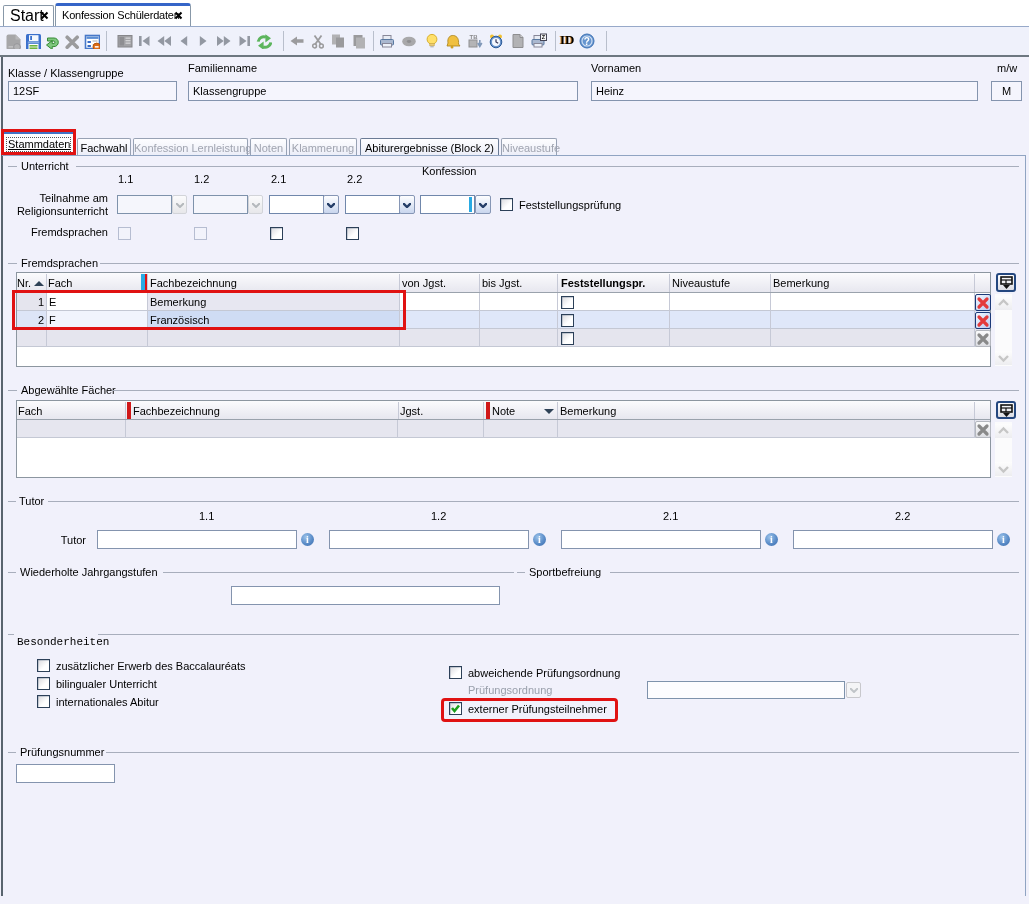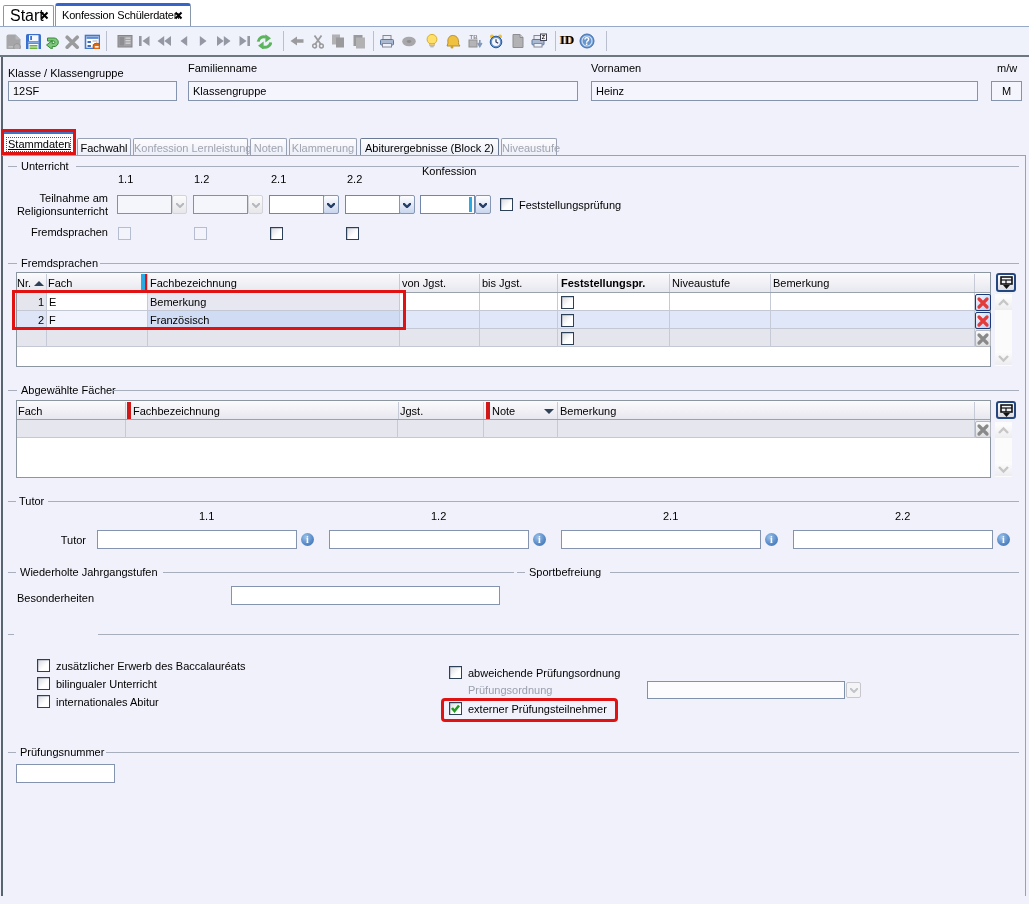--- a/index.html
+++ b/index.html
@@ -425,21 +425,21 @@
     <div class="gline" style="left:8px;top:572px;width:8px;"></div>
     <div class="lbl" style="left:20px;top:567px;">Wiederholte Jahrgangstufen</div>
     <div class="gline" style="left:163px;top:572px;width:351px;"></div>
     <div class="gline" style="left:517px;top:572px;width:8px;"></div>
     <div class="lbl" style="left:529px;top:567px;">Sportbefreiung</div>
     <div class="gline" style="left:610px;top:572px;width:409px;"></div>
     <div class="inp" style="left:231px;top:586px;width:269px;height:19px;"></div>
   </div>
   <div id="besonder">
     <div class="gline" style="left:8px;top:634px;width:6px;"></div>
-    <div class="lbl" style="left:17px;top:593px;">Besonderheiten</div>
+    <div class="lbl" style="left:17px;top:637px;font-family:Liberation Mono, monospace;">Besonderheiten</div>
     <div class="gline" style="left:98px;top:634px;width:921px;"></div>
     <div class="cb" style="left:37px;top:659px;"></div>
     <div class="lbl" style="left:56px;top:661px;">zusätzlicher Erwerb des Baccalauréats</div>
     <div class="cb" style="left:37px;top:677px;"></div>
     <div class="lbl" style="left:56px;top:679px;">bilingualer Unterricht</div>
     <div class="cb" style="left:37px;top:695px;"></div>
     <div class="lbl" style="left:56px;top:697px;">internationales Abitur</div>
     <div class="cb" style="left:449px;top:666px;"></div>
     <div class="lbl" style="left:468px;top:668px;">abweichende Prüfungsordnung</div>
     <div class="lbl" style="left:468px;top:685px;color:#9aa0ac;">Prüfungsordnung</div>

